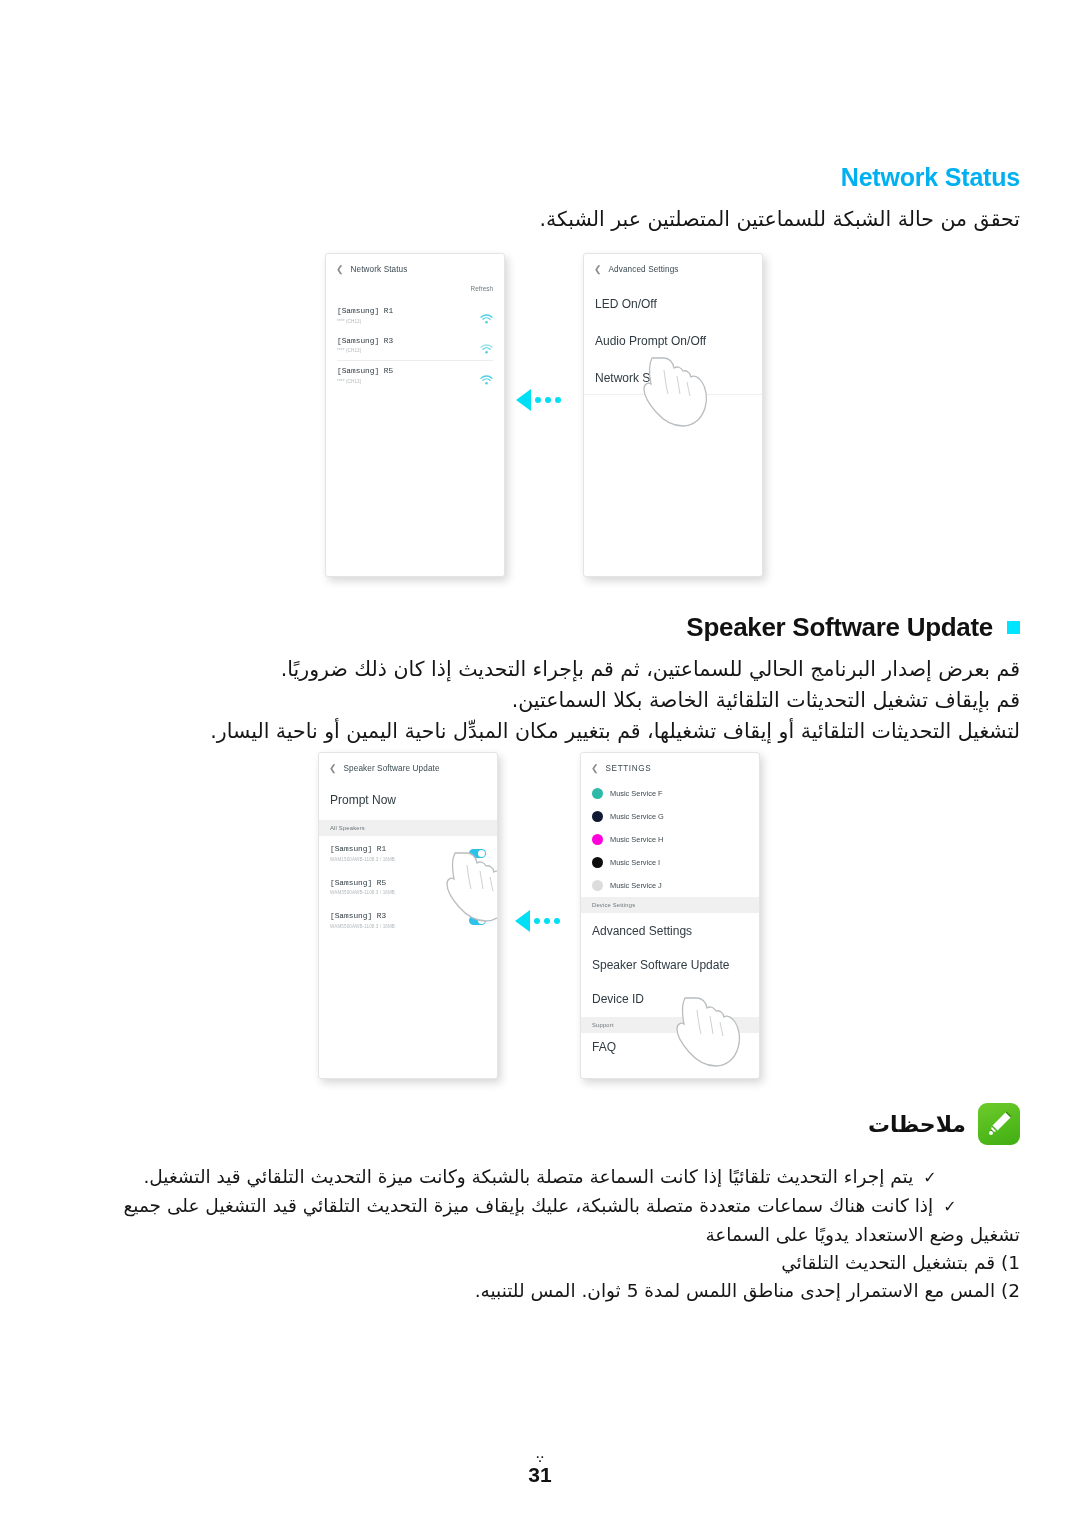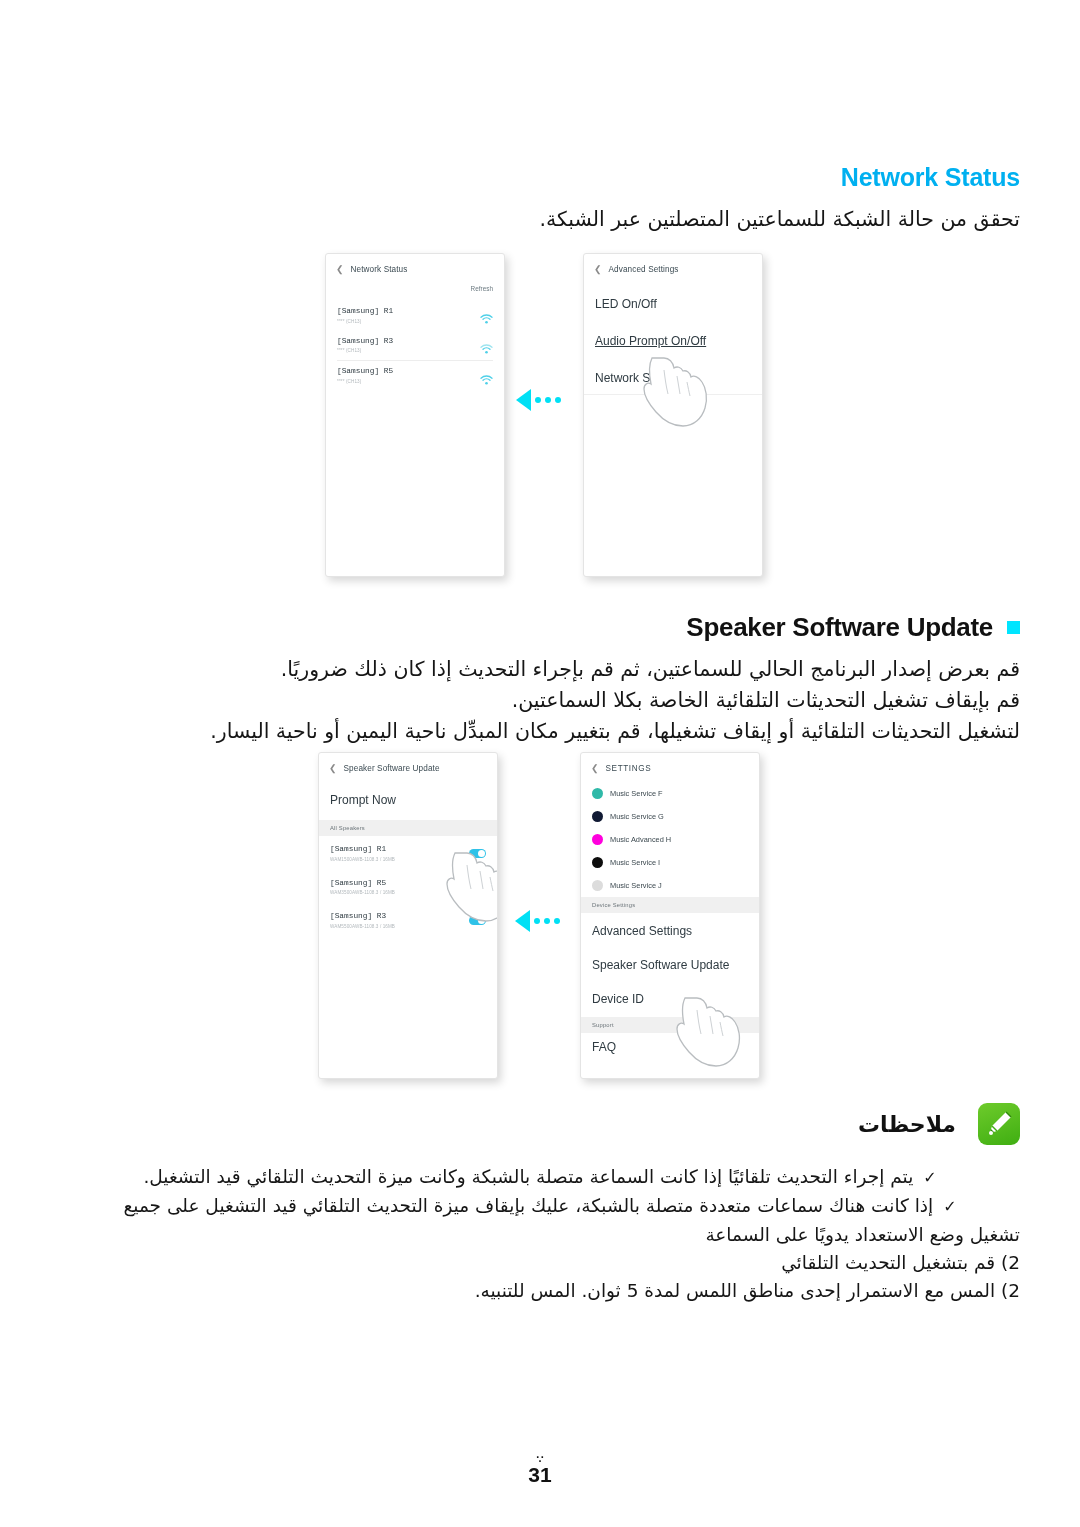--- a/index.html
+++ b/index.html
@@ -208,21 +208,21 @@
     border-bottom: 11px solid transparent;
     border-right: 15px solid #00e0f5;
   }
   .adot { width: 6px; height: 6px; border-radius: 50%; background: #00e0f5; }
 
   
   .notes-head {
     display: flex;
     justify-content: flex-end;
     align-items: center;
-    gap: 22px;
+    gap: 12px;
     direction: ltr;
   }
   .notes-label {
     font-family: "DejaVu Sans", "Liberation Sans", sans-serif;
     font-size: 22px;
     font-weight: 700;
     color: #111111;
     direction: rtl;
   }
   .notes-icon {
@@ -348,21 +348,21 @@
 
       <div class="phone tall2" style="position:absolute; left:583px; top:0;">
 
         <div class="ph-header">
           <span class="chev">❮</span>
           <span class="ttl">Advanced Settings</span>
         </div>
 
         <div class="ph-plain" style="padding-top:14px;">LED On/Off</div>
 
-        <div class="ph-plain" style="padding-top:14px;text-decoration:underline;">Audio Prompt On/Off</div>
+        <div class="ph-plain" style="padding-top:14px;">Audio Prompt On/Off</div>
 
         <div class="ph-plain line" style="padding-top:14px;">Network Status</div>
 
         <span class="hand" style="left:52px; top:92px;">
           <svg width="82" height="86" viewBox="0 0 82 86">
             <path d="M16 12 C13 18 13 28 15 38 C12 36 8 38 8 43 C8 49 13 58 20 66
                      C27 74 37 80 47 80 C58 80 66 72 69 62 C72 52 70 42 66 36
                      C63 31 58 29 55 31 C54 26 50 24 47 25 C45 21 41 20 38 22
                      C37 16 33 12 28 12 C23 12 18 12 16 12 Z" fill="#ffffff" stroke="#b9bdc0" stroke-width="1.3"></path>
             <path d="M28 24 C29 32 30 40 32 48" stroke="#cdd1d4" stroke-width="1" fill="none"></path>
@@ -456,21 +456,21 @@
         <div class="svc-row">
           <span class="dot" style="background:#2fb9a8;"></span>
           <span>Music Service F</span>
         </div>
         <div class="svc-row">
           <span class="dot" style="background:#111a34;"></span>
           <span>Music Service G</span>
         </div>
         <div class="svc-row">
           <span class="dot" style="background:#ff00dd;"></span>
-          <span>Music Advanced H</span>
+          <span>Music Service H</span>
         </div>
         <div class="svc-row">
           <span class="dot" style="background:#0d0d0d;"></span>
           <span>Music Service I</span>
         </div>
         <div class="svc-row">
           <span class="dot" style="background:#dcdcdc;"></span>
           <span>Music Service J</span>
         </div>
 
@@ -525,21 +525,21 @@
 
       <div class="note-item">
         <span class="chk">✓</span>
         <span>إذا كانت هناك سماعات متعددة متصلة بالشبكة، عليك بإيقاف ميزة التحديث التلقائي قيد التشغيل على جميع</span>
       </div>
 
 
 
       <div class="sub-line">تشغيل وضع الاستعداد يدويًا على السماعة</div>
 
-      <div class="sub-line">2) قم بتشغيل التحديث التلقائي</div>
+      <div class="sub-line">1) قم بتشغيل التحديث التلقائي</div>
 
       <div class="sub-line">2) المس مع الاستمرار إحدى مناطق اللمس لمدة 5 ثوان. المس للتنبيه.</div>
     </div>
   </div>
 
   <div class="pageno">
     <span class="crown">∵</span>
     <span>31</span>
   </div>
 

